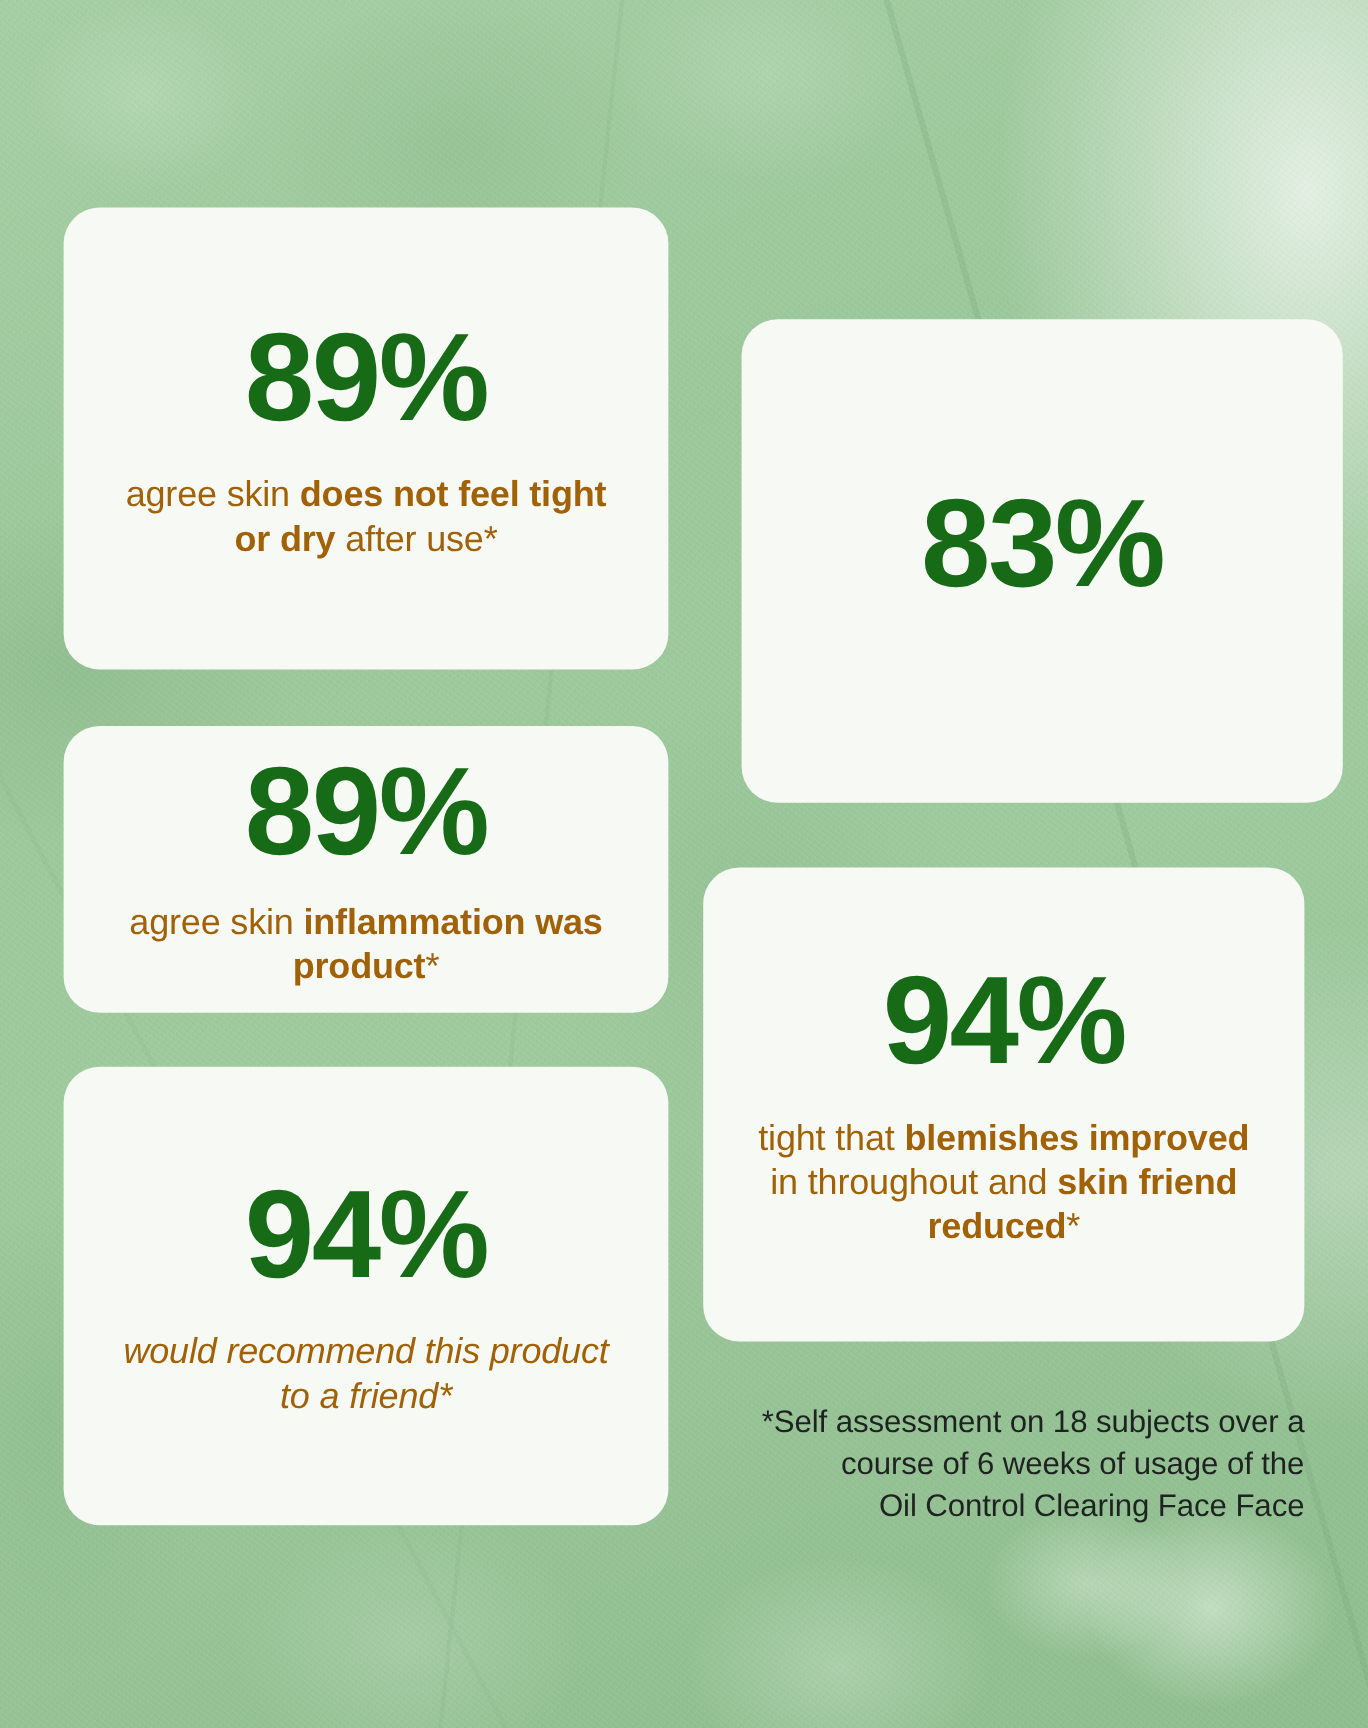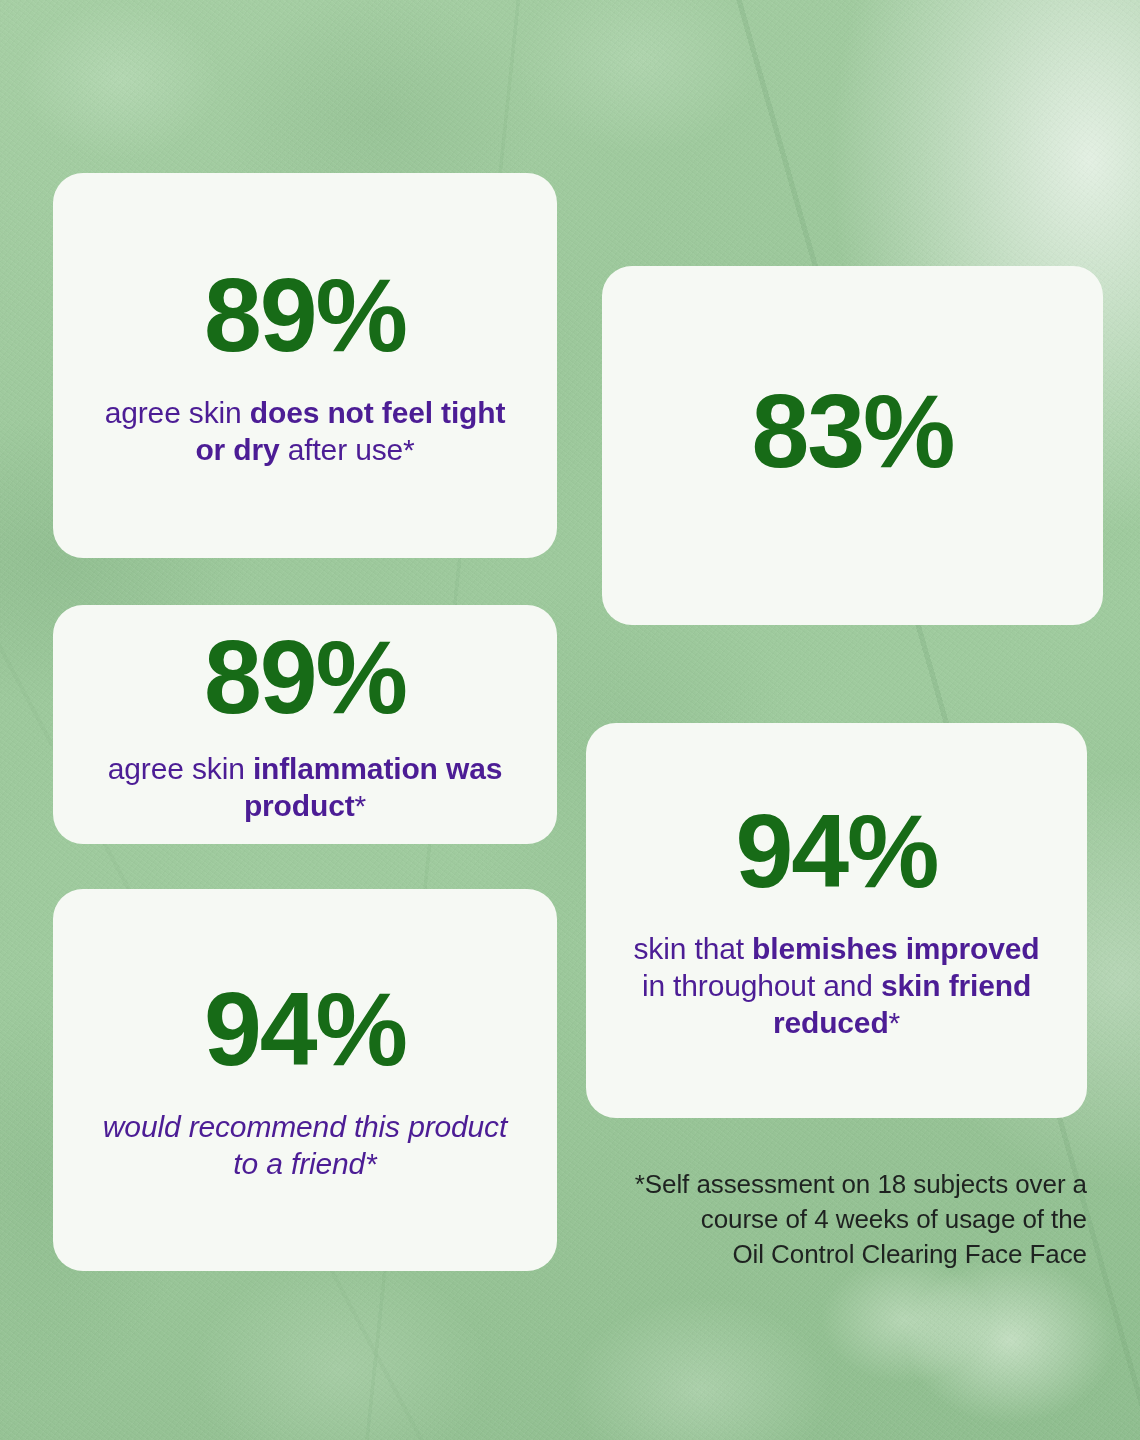--- a/index.html
+++ b/index.html
@@ -76,33 +76,33 @@
   }
 
   .stat {
     color:#176b17;
     font-weight:700;
     letter-spacing:-0.02em;
     line-height:1;
   }
 
   .caption {
-    color:#4c1d95;
+    color:#a16207;
     font-weight:400;
     line-height:1.23;
     letter-spacing:-0.005em;
   }
   .caption b { font-weight:700; }
 
   
   #card-1 { left:53px;  top:173px;  width:504px;  height:385px; }
   #card-1 .stat    { font-size:104px; margin-bottom:28px; }
   #card-1 .caption { font-size:30px;  width:420px; }
 
-  #card-2 { left:602px; top:266px;  width:501px;  height:359px; }
+  #card-2 { left:618px; top:266px;  width:501px;  height:403px; }
   #card-2 .stat    { font-size:104px; margin-bottom:30px; }
   #card-2 .caption { font-size:30px;  width:440px; }
 
   #card-3 { left:53px;  top:605px;  width:504px;  height:239px; }
   #card-3 .stat    { font-size:104px; margin-bottom:22px; }
   #card-3 .caption { font-size:30px;  width:440px; }
 
   #card-4 { left:586px; top:723px;  width:501px;  height:395px; }
   #card-4 .stat    { font-size:104px; margin-bottom:28px; }
   #card-4 .caption { font-size:30px;  width:420px; }
@@ -142,25 +142,25 @@
   <div class="stat">83%</div>
 </div>
 
 <div class="card" id="card-3">
   <div class="stat">89%</div>
   <div class="caption"><span>agree skin </span><b>inflammation was product</b><span>*</span></div>
 </div>
 
 <div class="card" id="card-4">
   <div class="stat">94%</div>
-  <div class="caption"><span>skin that </span><b>blemishes improved</b><span> in throughout and </span><b>skin friend reduced</b><span>*</span></div>
+  <div class="caption"><span>tight that </span><b>blemishes improved</b><span> in throughout and </span><b>skin friend reduced</b><span>*</span></div>
 </div>
 
 <div class="card" id="card-5">
   <div class="stat">94%</div>
   <div class="caption">would recommend this product to a friend*</div>
 </div>
 
 <div id="footnote">
   <div>*Self assessment on 18 subjects over a</div>
-  <div>course of 4 weeks of usage of the</div>
+  <div>course of 6 weeks of usage of the</div>
   <div>Oil Control Clearing Face Face</div>
 </div>
 
 </body></html>

